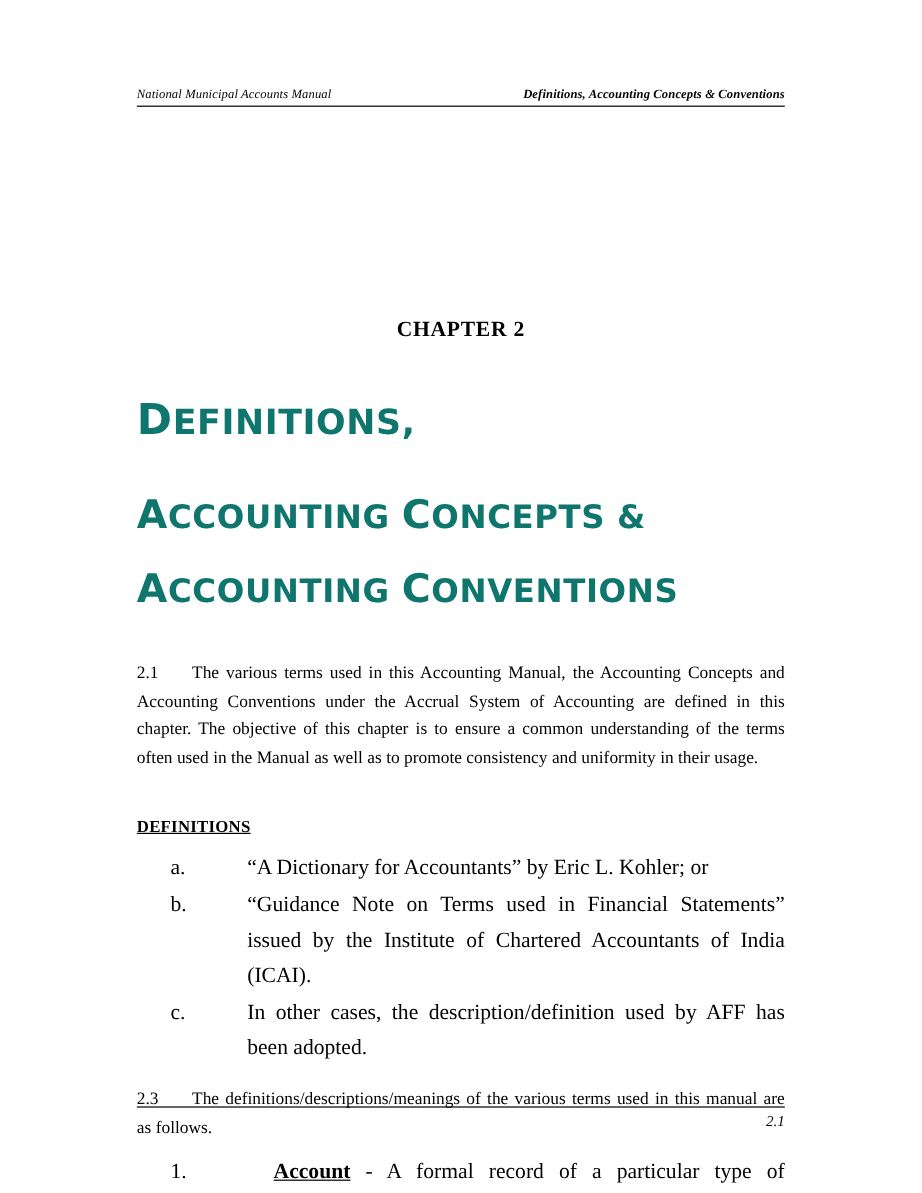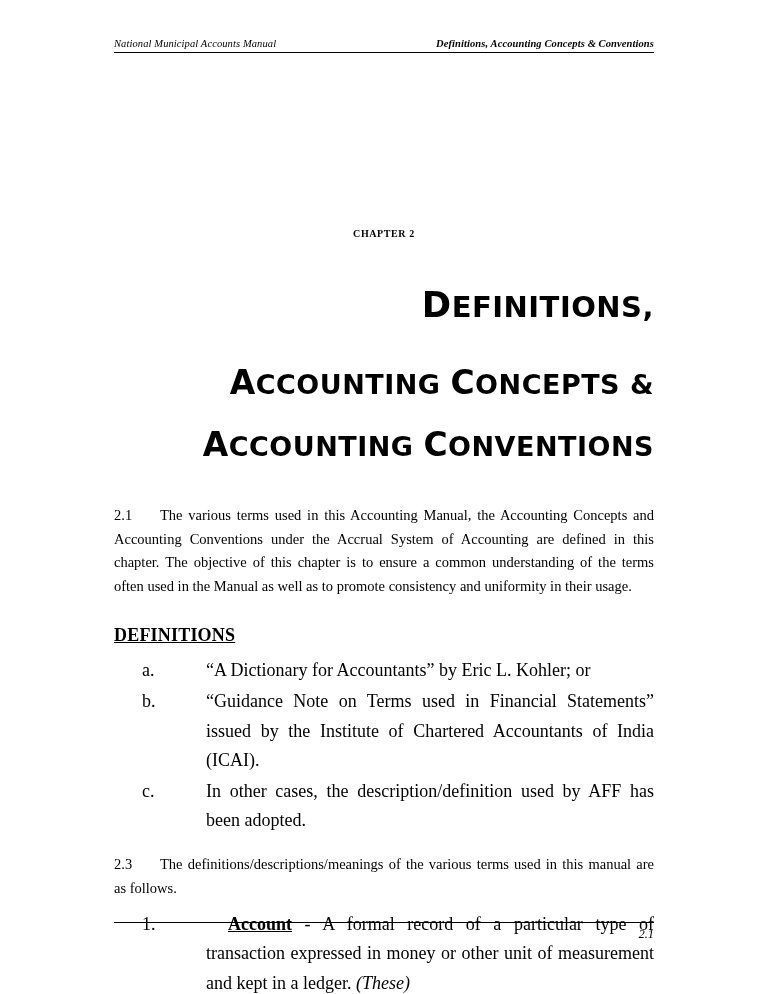--- a/index.html
+++ b/index.html
@@ -40,36 +40,37 @@
     font-size: 10.5px;
   }
   .header-left {
     font-style: italic;
     letter-spacing: 0.1px;
   }
   .header-right {
     font-style: italic;
     font-weight: bold;
     letter-spacing: 0.1px;
+    margin-top: 36px;
   }
 
   
   .chapter-label {
     text-align: center;
     margin-top: 175px;
     font-weight: bold;
-    font-size: 10px;
+    font-size: 18px;
     letter-spacing: 0.6px;
   }
 
   .doc-title {
-    text-align: right;
+    text-align: left;
     font-family: "DejaVu Sans", sans-serif;
     font-weight: bold;
-    color: #000000;
+    color: #0f766e;
     letter-spacing: 0.5px;
   }
   .title-line {
     margin-top: 28px;
     line-height: 1.12;
   }
   .title-line.l1 { font-size: 29px; margin-top: 46px; }
   .title-line.l2 { font-size: 27px; margin-top: 40px; }
   .title-line.l3 { font-size: 27px; margin-top: 26px; }
   .title-line .cap {
@@ -84,22 +85,22 @@
     margin: 0 0 0 0;
     font-size: 14.5px;
     line-height: 1.62;
     text-align: justify;
   }
   .num {
     display: inline-block;
     width: 46px;
   }
   .section-heading {
-    margin-top: 27px;
-    font-size: 18px;
+    margin-top: 38px;
+    font-size: 14px;
     font-weight: bold;
     text-decoration: underline;
     letter-spacing: 0.2px;
   }
 
   ul.sub-list, ol.sub-list {
     list-style: none;
     margin: 10px 0 0 0;
     padding: 0;
   }

